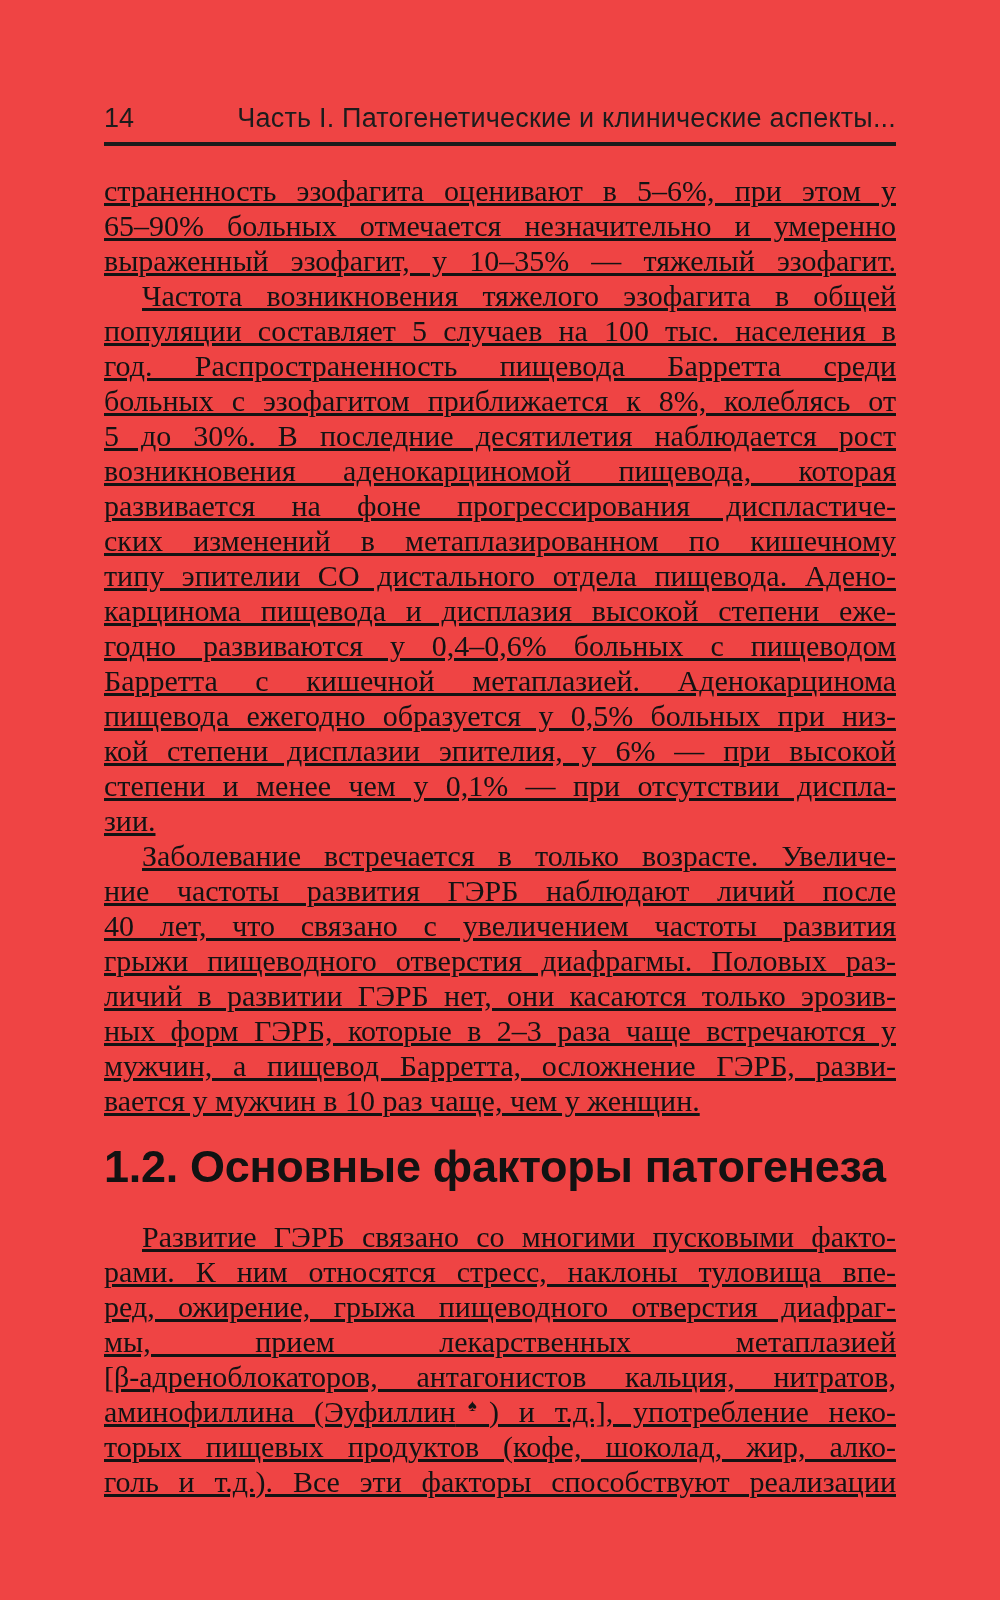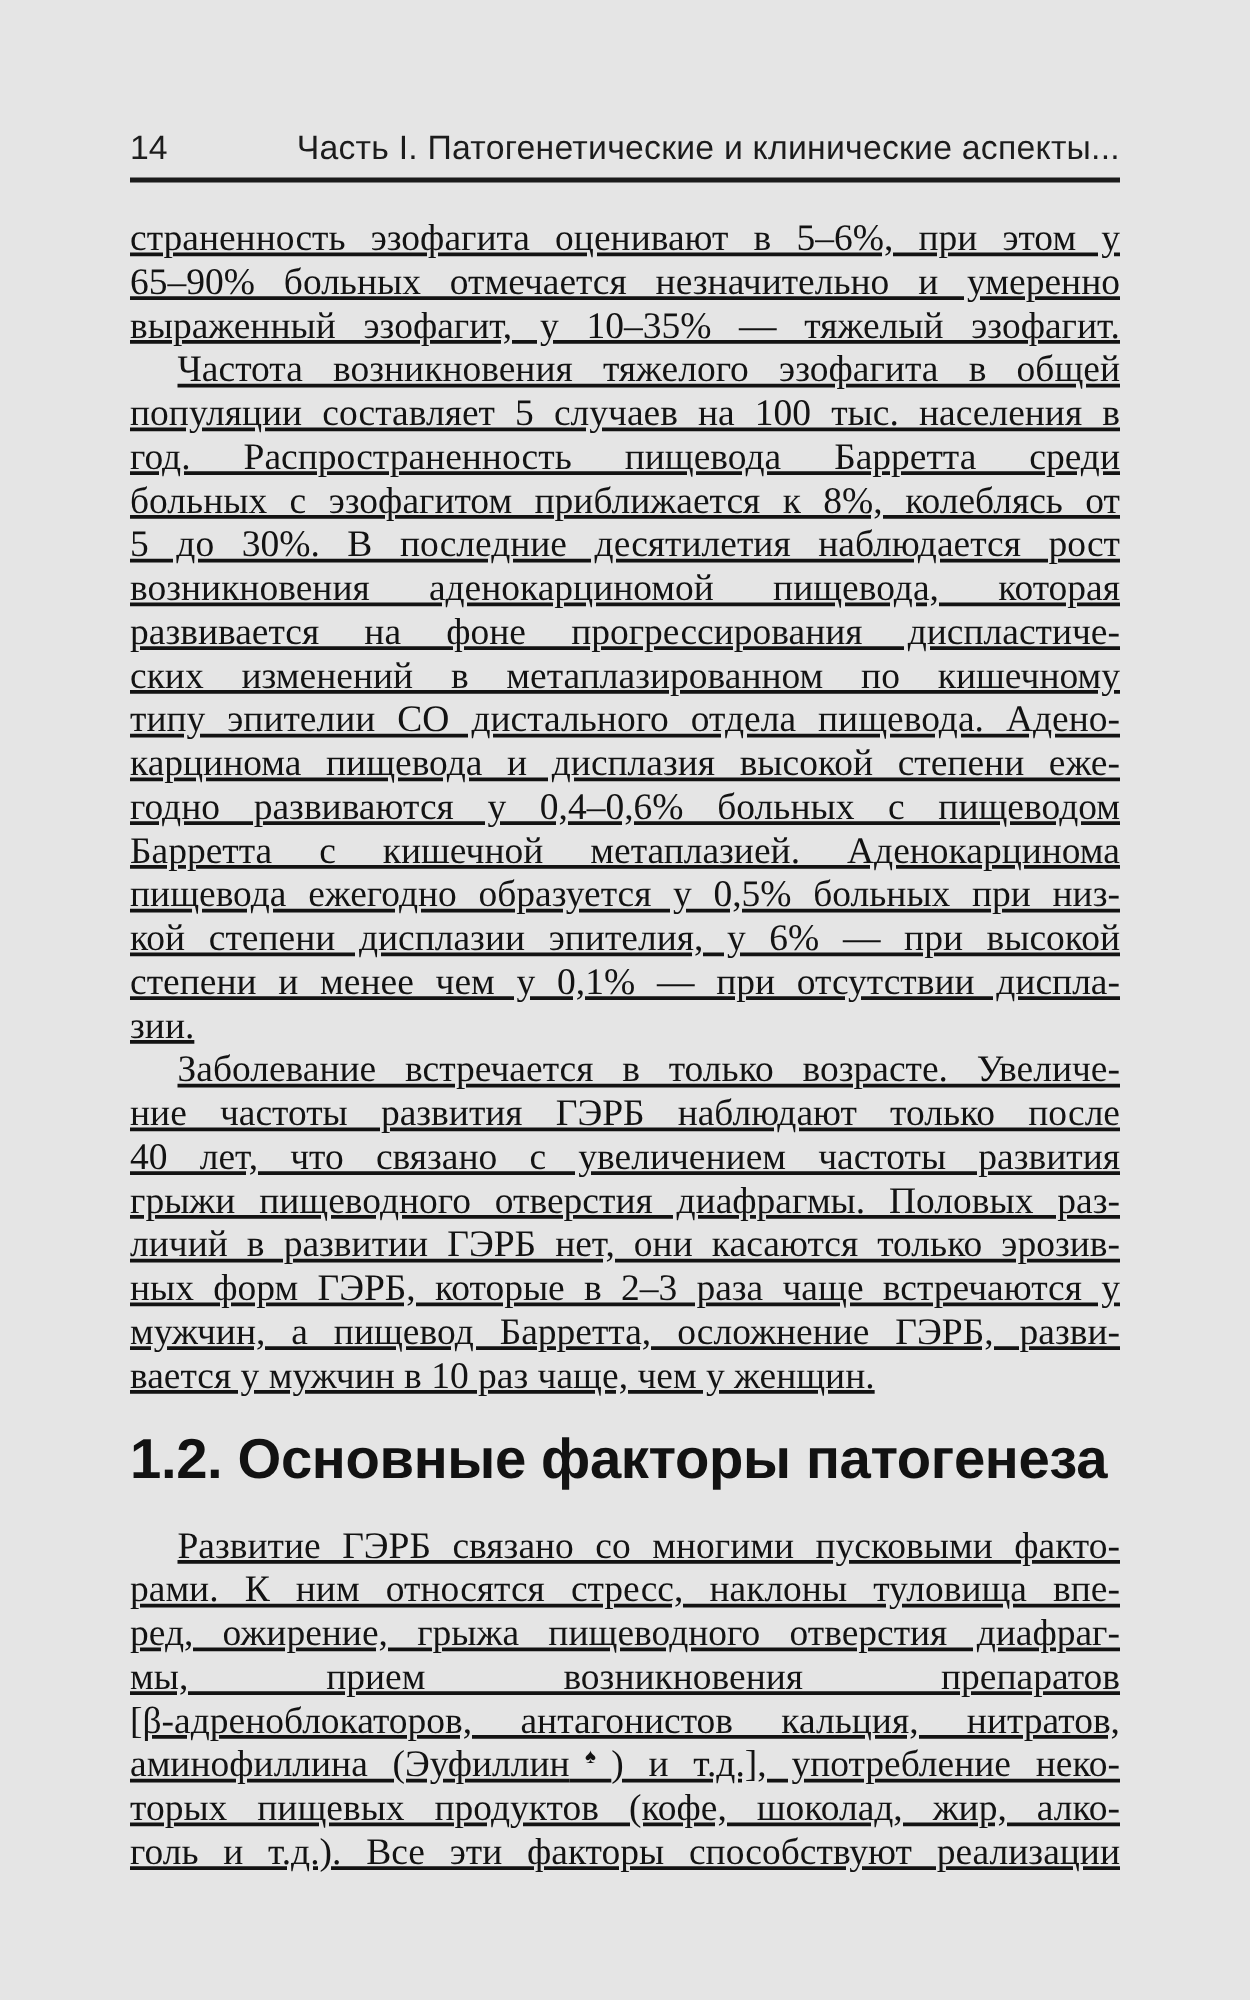--- a/index.html
+++ b/index.html
@@ -4,21 +4,21 @@
 <style>
   html, body {
     margin: 0;
     padding: 0;
     background: #ffffff;
   }
   .page {
     position: relative;
     width: 1000px;
     height: 1600px;
-    background: #e5e5e5;
+    background: #ef4444;
     box-sizing: border-box;
     padding: 103px 104px 0 104px;
     overflow: hidden;
   }
   
   .header-row {
     display: flex;
     justify-content: space-between;
     align-items: baseline;
     font-family: "Liberation Sans", sans-serif;
@@ -108,34 +108,34 @@
         <div class="line">карцинома пищевода и дисплазия высокой степени еже-</div>
         <div class="line">годно развиваются у 0,4–0,6% больных с пищеводом</div>
         <div class="line">Барретта с кишечной метаплазией. Аденокарцинома</div>
         <div class="line">пищевода ежегодно образуется у 0,5% больных при низ-</div>
         <div class="line">кой степени дисплазии эпителия, у 6% — при высокой</div>
         <div class="line">степени и менее чем у 0,1% — при отсутствии диспла-</div>
         <div class="line last">зии.</div>
       </div>
       <div class="paragraph">
         <div class="line indent">Заболевание встречается в только возрасте. Увеличе-</div>
-        <div class="line">ние частоты развития ГЭРБ наблюдают только после</div>
+        <div class="line">ние частоты развития ГЭРБ наблюдают личий после</div>
         <div class="line">40 лет, что связано с увеличением частоты развития</div>
         <div class="line">грыжи пищеводного отверстия диафрагмы. Половых раз-</div>
         <div class="line">личий в развитии ГЭРБ нет, они касаются только эрозив-</div>
         <div class="line">ных форм ГЭРБ, которые в 2–3 раза чаще встречаются у</div>
         <div class="line">мужчин, а пищевод Барретта, осложнение ГЭРБ, разви-</div>
         <div class="line last">вается у мужчин в 10 раз чаще, чем у женщин.</div>
       </div>
       <h2 class="section-heading">1.2. Основные факторы патогенеза</h2>
       <div class="paragraph">
         <div class="line indent">Развитие ГЭРБ связано со многими пусковыми факто-</div>
         <div class="line">рами. К ним относятся стресс, наклоны туловища впе-</div>
         <div class="line">ред, ожирение, грыжа пищеводного отверстия диафраг-</div>
-        <div class="line">мы, прием возникновения препаратов</div>
+        <div class="line">мы, прием лекарственных метаплазией</div>
         <div class="line">[β-адреноблокаторов, антагонистов кальция, нитратов,</div>
         <div class="line">аминофиллина (Эуфиллин<sup class="tm">♠</sup>) и т.д.], употребление неко-</div>
         <div class="line">торых пищевых продуктов (кофе, шоколад, жир, алко-</div>
         <div class="line">голь и т.д.). Все эти факторы способствуют реализации</div>
       </div>
     </div>
 
 </div>
 
 </body></html>

